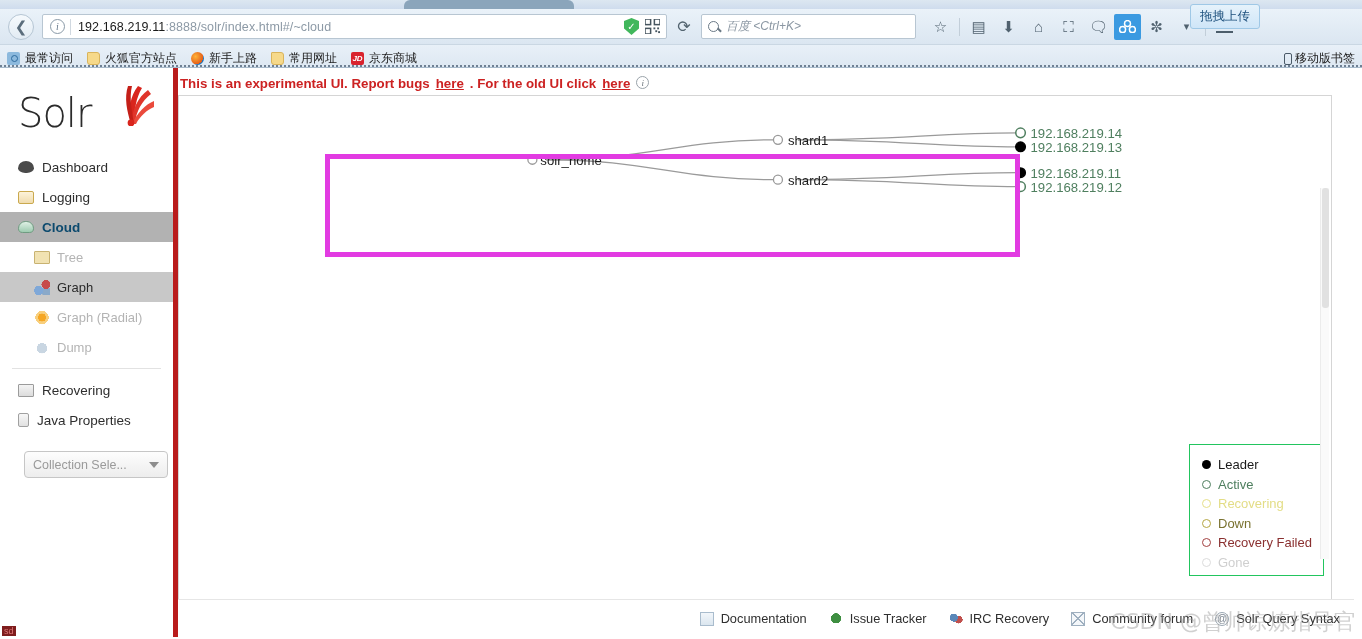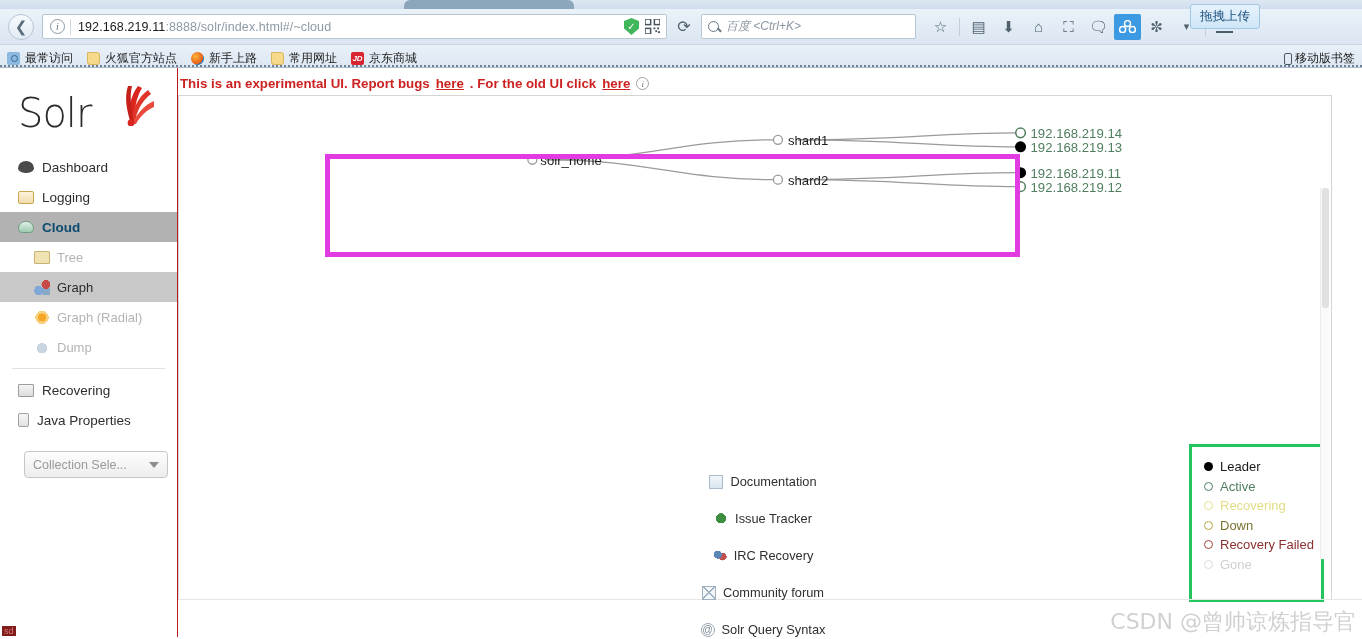--- a/index.html
+++ b/index.html
@@ -166,21 +166,21 @@
   #bm-dots { position: absolute; left: 0; right: 0; bottom: 0; height: 2px;
     background: repeating-linear-gradient(to right, #6f8093 0 2px, transparent 2px 4px); }
 
   
   #app { position: relative; width: 1362px; height: 569px; background: #fff; }
 
   #sidebar {
     position: absolute; left: 0; top: 0;
     width: 178px; height: 569px;
     background: #fff;
-    border-right: 1px solid #b91c1c;
+    border-right: 5px solid #b91c1c;
   }
   #solr-logo { padding: 20px 0 14px 18px; height: 84px; position: relative; }
   .logo-text {
     font-family: "DejaVu Sans", sans-serif;
     font-size: 40px; color: #2b2b2b; letter-spacing: -1px; font-weight: 300;
     line-height: 50px;
   }
   .logo-sun { position: absolute; left: 108px; top: 16px; width: 46px; height: 42px; }
 
   .nav-list { list-style: none; margin: 0; padding: 0; font-size: 13.5px; color: #2e2e2e; }
@@ -219,21 +219,21 @@
     padding: 0 8px;
     font-size: 12.5px; color: #9a9a9a;
   }
   .selector-btn .caret { margin-left: auto; border-left: 5px solid transparent; border-right: 5px solid transparent; border-top: 6px solid #8d8d8d; }
 
   
   #content { position: absolute; left: 178px; top: 0; right: 0; bottom: 0; }
   #exp-banner {
     padding: 8px 0 5px 2px;
     font-size: 13.3px; font-weight: bold; color: #cc2222;
-    display: flex; align-items: center; gap: 6px;
+    display: flex; gap: 6px;
     font-family: "Liberation Sans", sans-serif;
   }
   #exp-banner a { color: #cc2222; text-decoration: underline; }
   .info-circle {
     width: 13px; height: 13px; border-radius: 50%;
     border: 1.3px solid #9aa3aa; color: #6d767d;
     font-size: 9px; display: inline-flex; align-items: center; justify-content: center;
     font-family: "Liberation Serif", serif; font-style: italic; font-weight: normal;
   }
 
@@ -251,38 +251,37 @@
   #annot-box {
     position: absolute;
     left: 325px; top: 86px;
     width: 695px; height: 103px;
     border: 5px solid #e23be2;
     pointer-events: none;
   }
 
   #legend {
     position: absolute; left: 1010px; top: 348px;
-    width: 135px; height: 158px;
-    border: 3px solid #22c55e;
+    width: 135px; height: 132px;
+    border: 1px solid #22c55e;
     background: #fff;
     padding: 10px 0 0 12px;
     font-size: 13px;
   }
   .lg-row { display: flex; align-items: center; gap: 7px; height: 19.5px; }
   .lg-dot { width: 9px; height: 9px; border-radius: 50%; flex: none; }
 
   #footer {
-    position: absolute; left: 178px; right: 0; bottom: 0;
+    position: absolute; left: 178px; right: 8px; bottom: 0;
     height: 38px;
     display: flex; align-items: center; justify-content: flex-end;
     gap: 22px;
     padding-right: 14px;
     font-size: 12.8px; color: #2f2f2f;
     border-top: 1px solid #e6e6e6;
-    flex-direction: column;
   }
   .ft-link { display: flex; align-items: center; gap: 7px; white-space: nowrap; }
   .ft-ico { width: 14px; height: 14px; flex: none; display: inline-block; position: relative; }
   .fi-doc { background: linear-gradient(#f2f6fa,#dbe6ef); border: 1px solid #a9bccd; }
   .fi-bug { background: radial-gradient(circle at 50% 45%, #3e8e41 48%, transparent 49%); }
   .fi-irc { background: radial-gradient(circle at 35% 40%, #5a87b8 32%, transparent 33%), radial-gradient(circle at 70% 55%, #c0504d 30%, transparent 31%); }
   .fi-mail { background: #f4f7fa; border: 1px solid #9fb0c0; }
   .fi-mail:after{content:"";position:absolute;left:0;top:0;width:100%;height:100%;
     background: linear-gradient(135deg, transparent 43%, #9fb0c0 44% 50%, transparent 51%),
                 linear-gradient(-135deg, transparent 43%, #9fb0c0 44% 50%, transparent 51%);}

